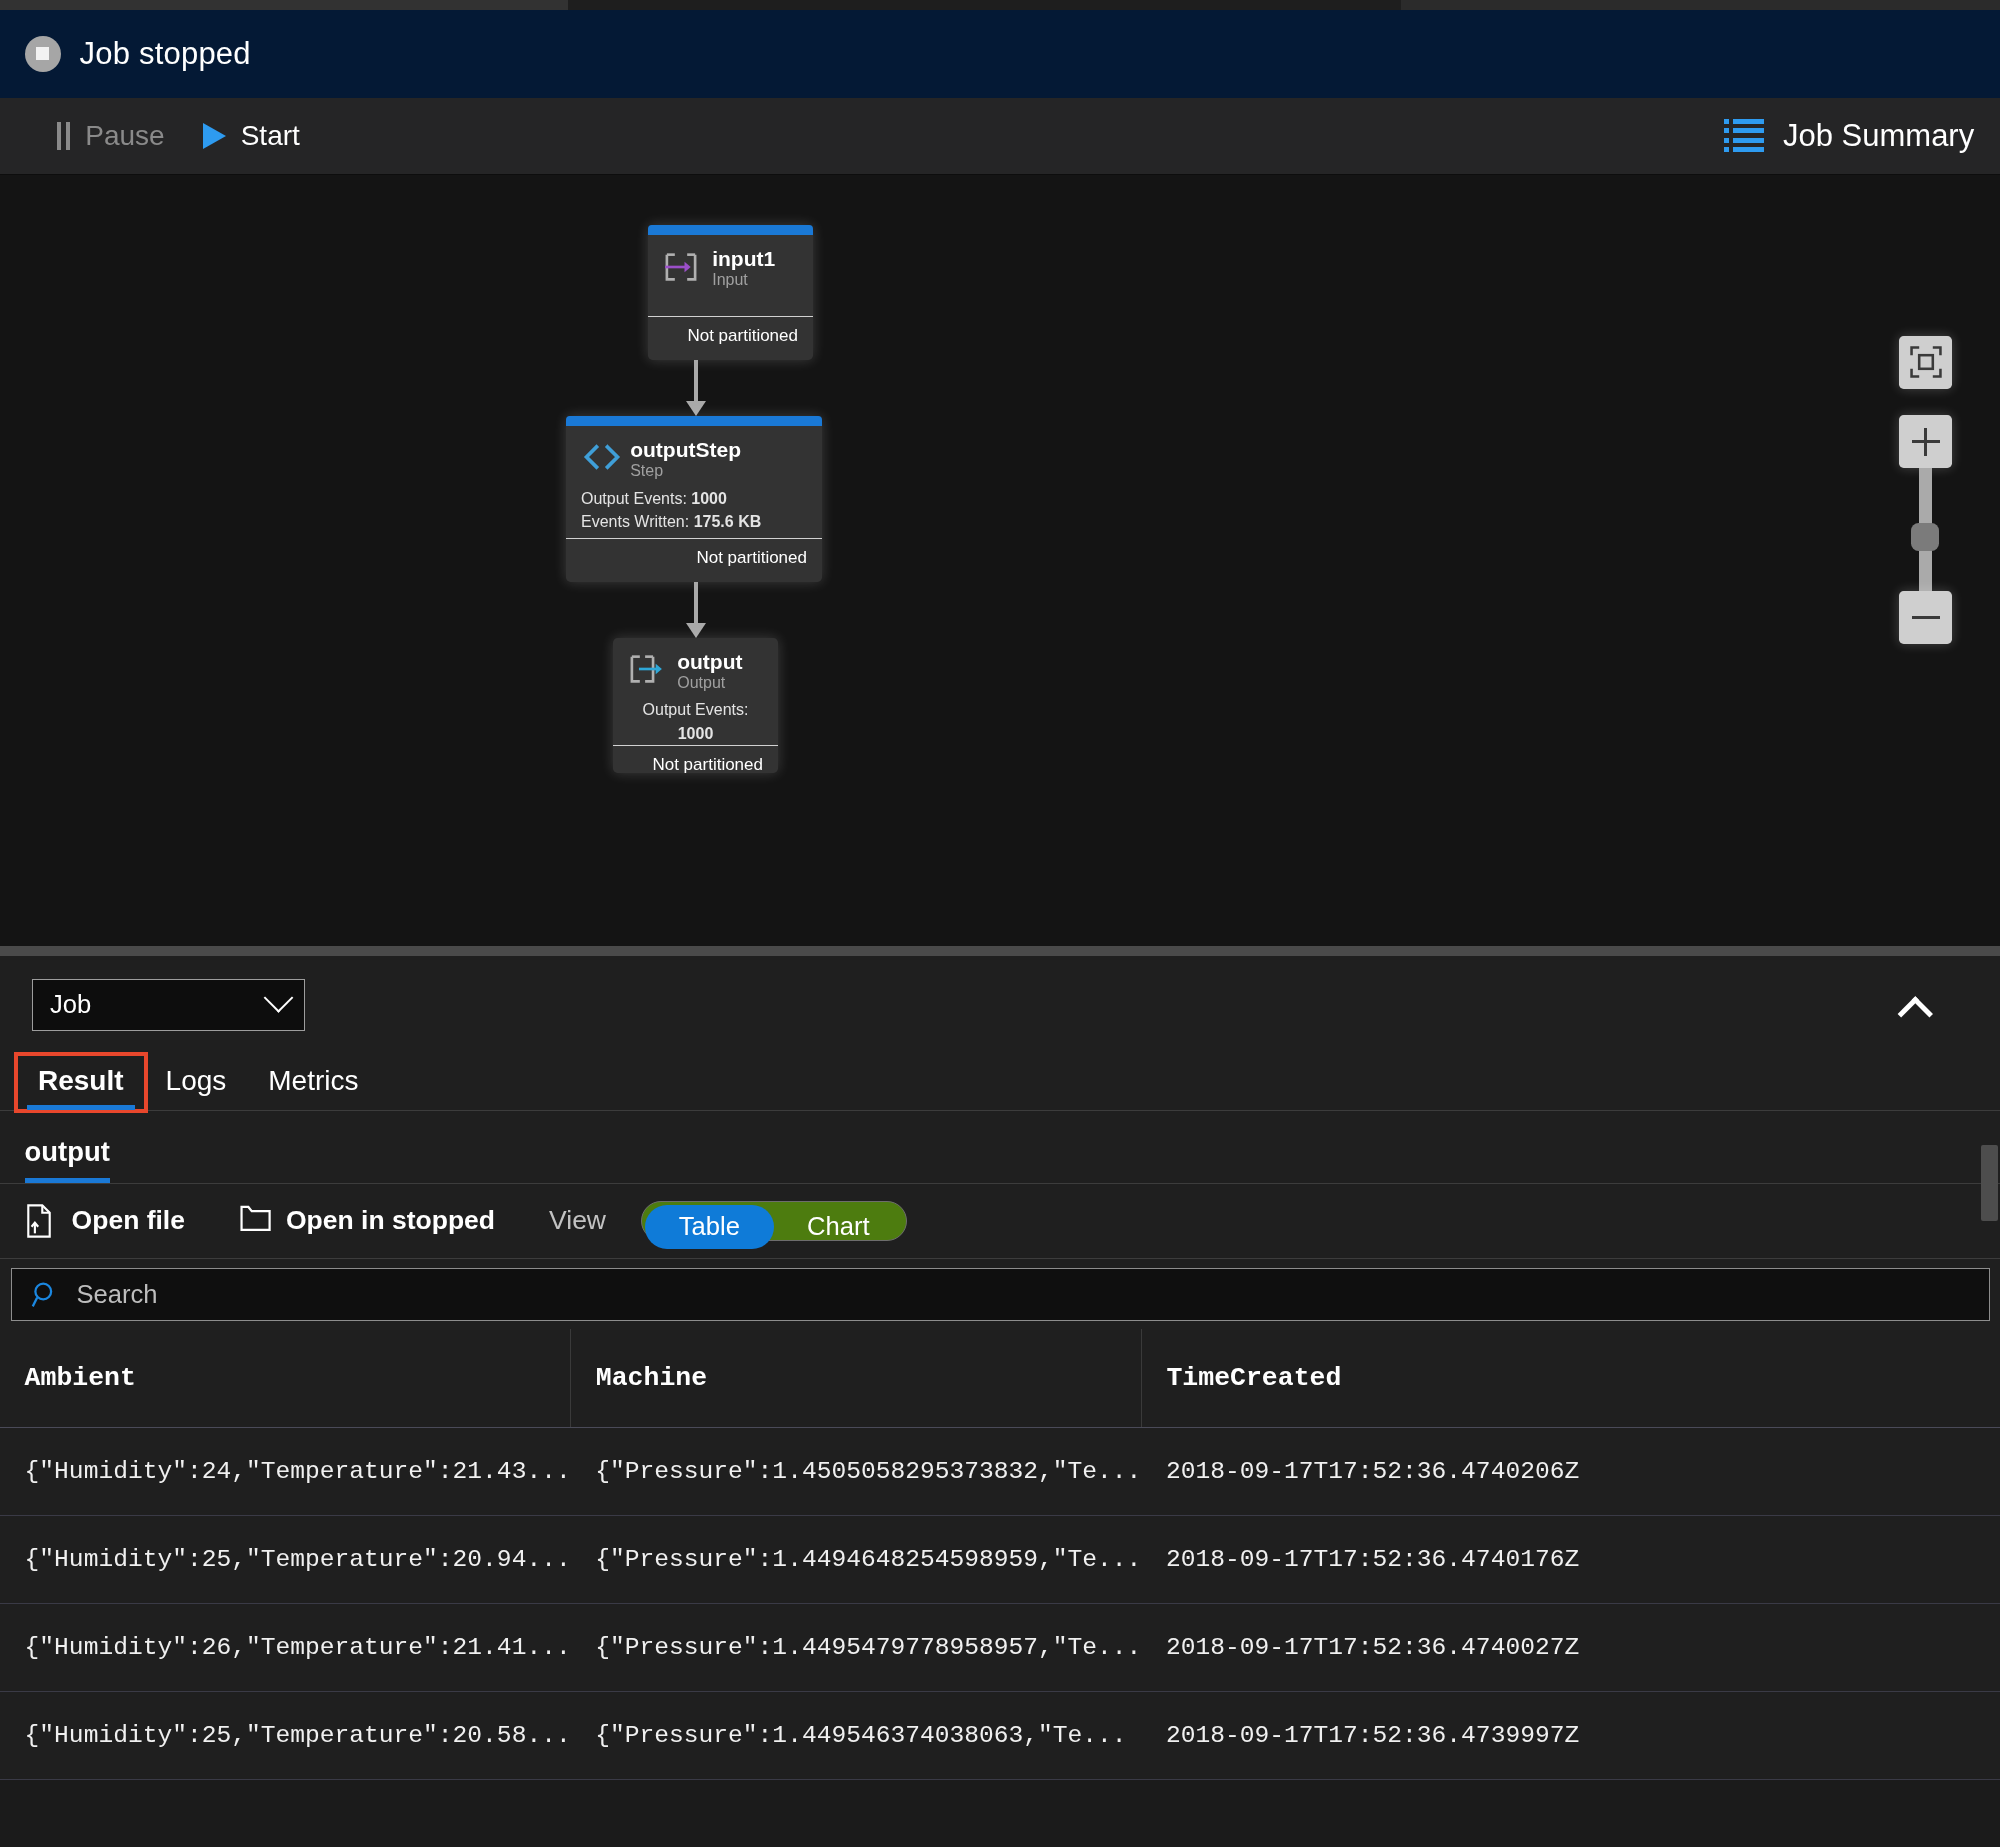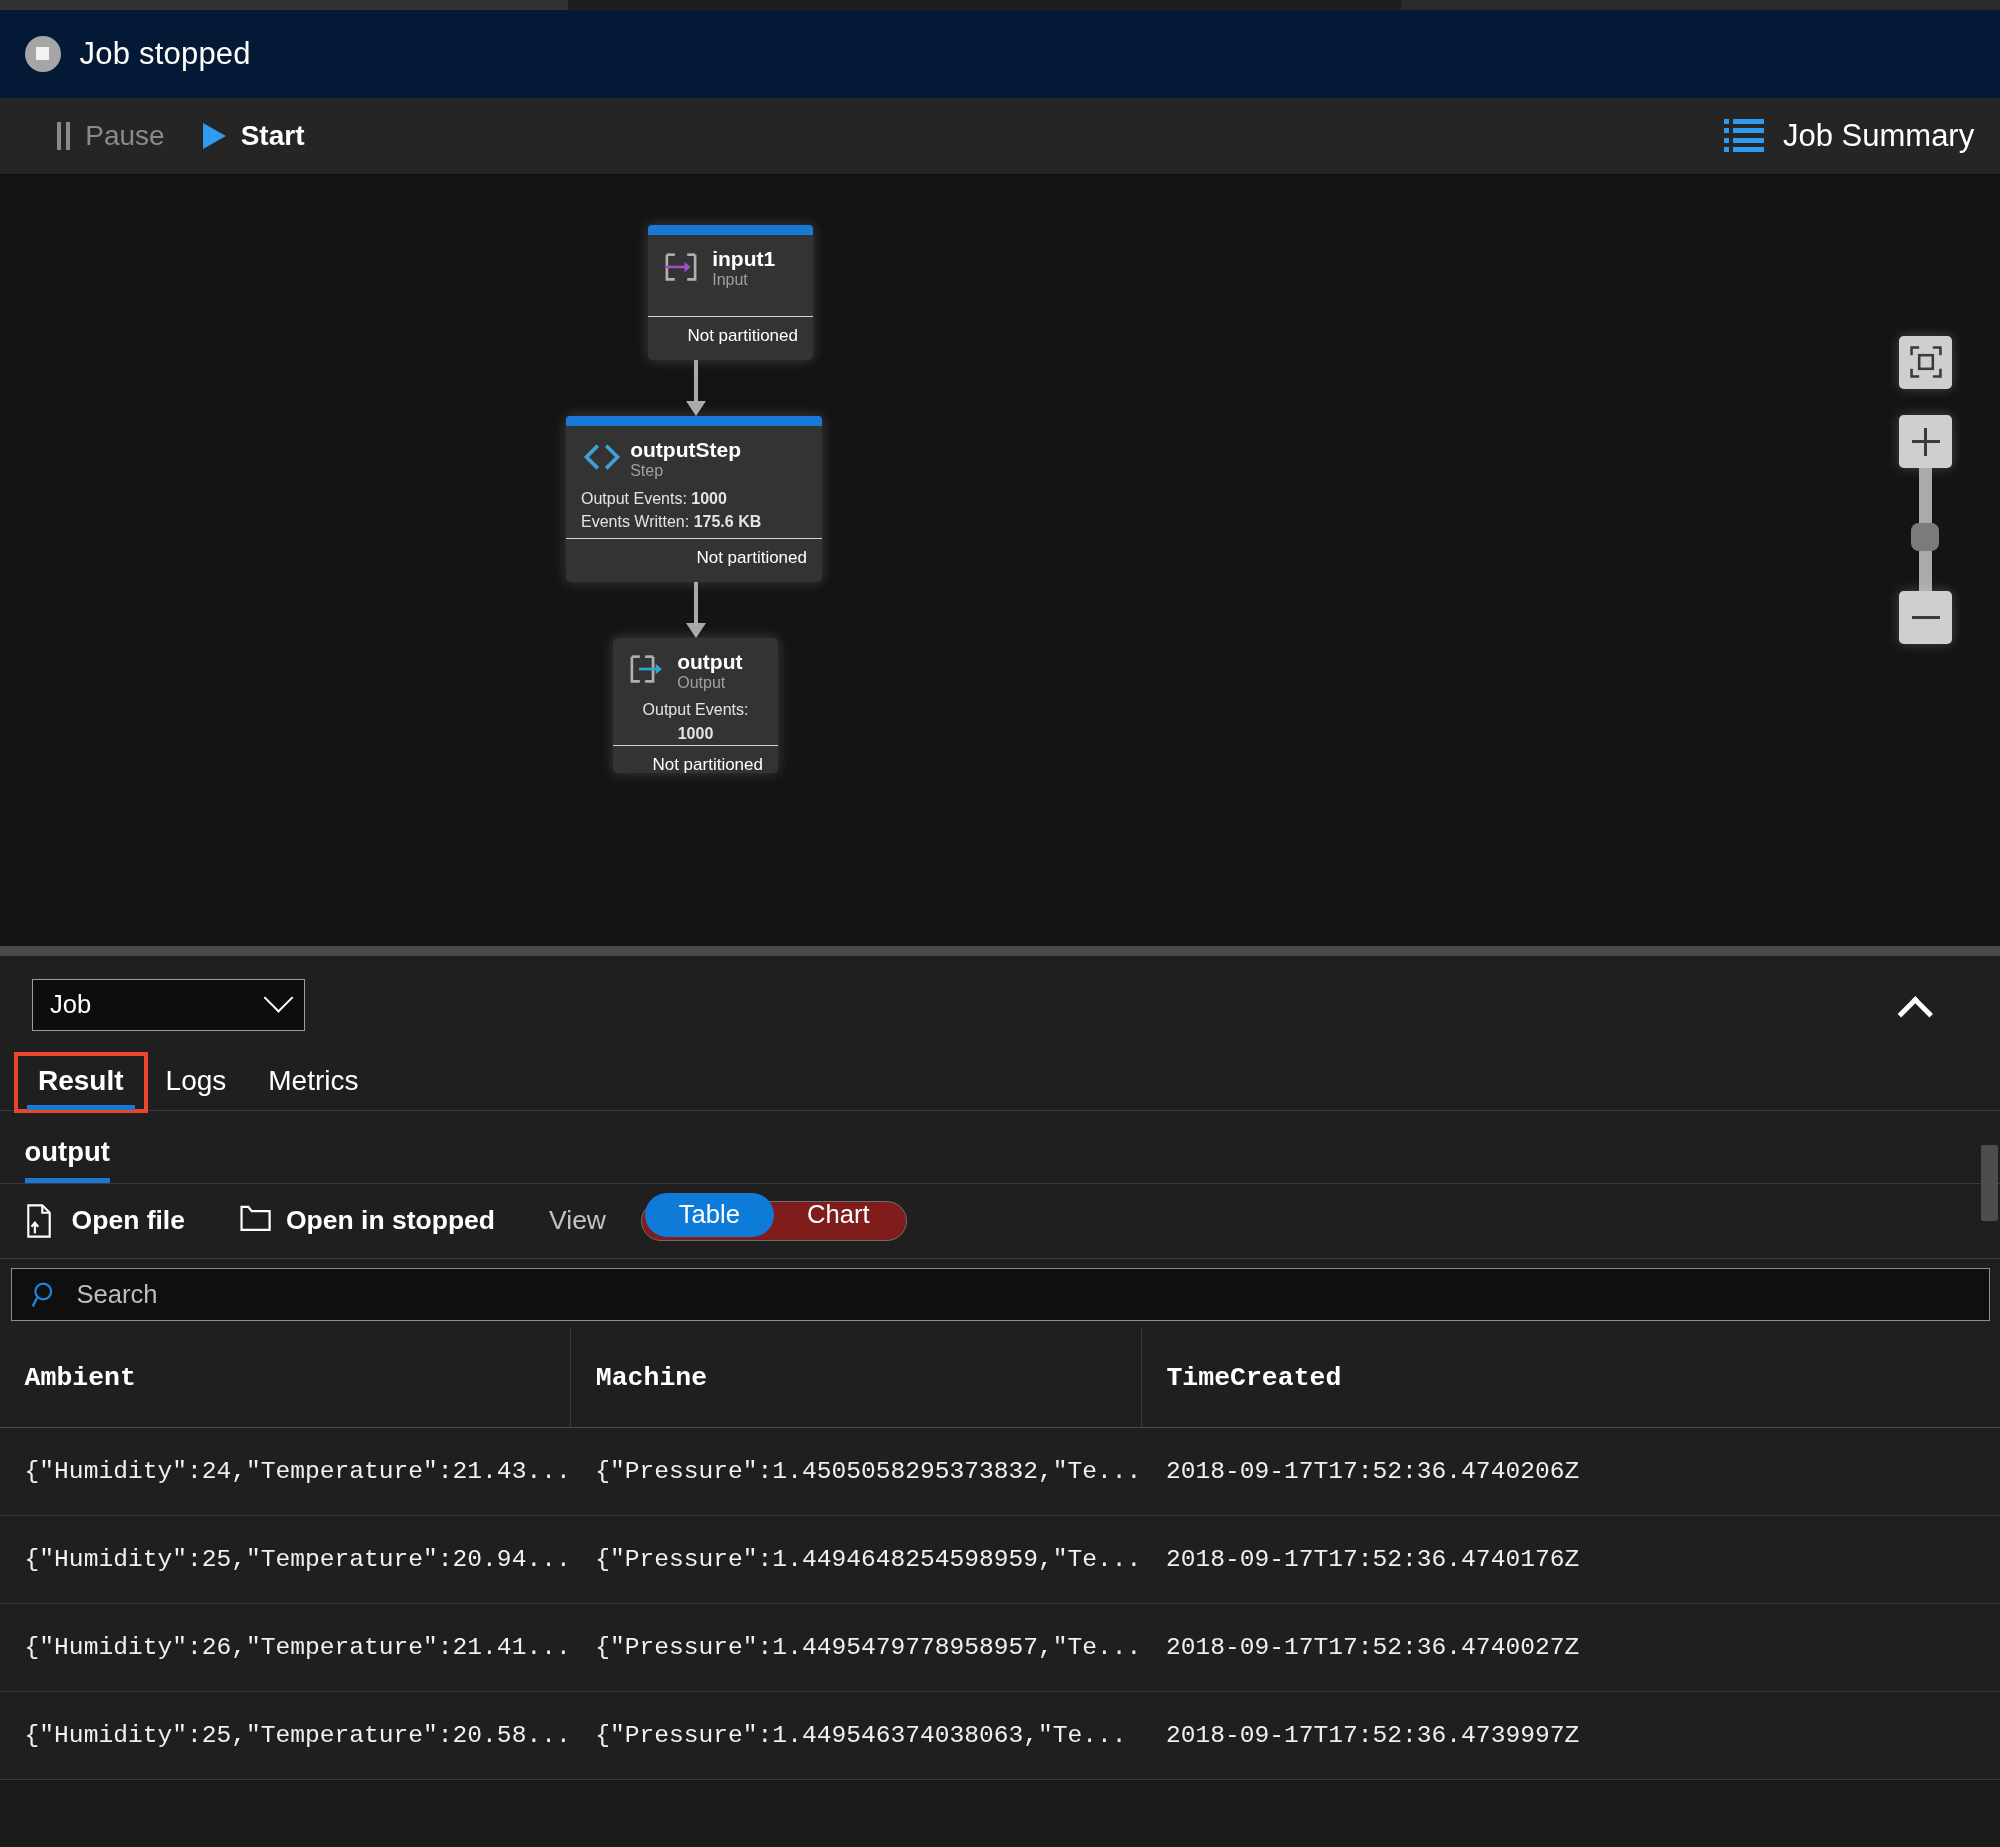--- a/index.html
+++ b/index.html
@@ -46,21 +46,21 @@
     padding: 0 23px 0 38px;
     border-bottom: 0.9px solid #0d0d0d;
   }
   .cmd-btn {
     display: flex; align-items: center; gap: 15px;
     padding: 7.6px 19px;
     cursor: pointer;
     font-size: 28px;
   }
   .cmd-btn.disabled { color: #8a8a8a; }
-  .cmd-btn.enabled { color: #ffffff; font-weight: bold; }
+  .cmd-btn.enabled { color: #ffffff; }
   .pause-glyph { display:flex; gap:5.7px; }
   .pause-glyph i { display:block; width:3.8px; height:28px; background:#8a8a8a; }
   .play-glyph {
     width: 0; height: 0;
     border-left: 23px solid #2e9bf0;
     border-top: 13.2px solid transparent;
     border-bottom: 13.2px solid transparent;
   }
   .spacer { flex: 1; }
   .summary-btn {
@@ -217,22 +217,22 @@
   }
   .tb-item {
     display: flex; align-items: center; gap: 15px;
     font-size: 26.5px; font-weight: 700; color: #ffffff;
     margin-right: 42px; cursor: pointer;
   }
   .tb-label-view { font-size: 26.5px; color: #c2c2c2; margin-right: 23px; }
   .icn { width: 32px; height: 36px; flex: none; }
 
   .seg-toggle {
-    display: flex; align-items: flex-end;
-    background: #7f1d1d; border: 0.9px solid #6d6d6d;
+    display: flex; align-items: flex-start;
+    background: #4d7c0f; border: 0.9px solid #6d6d6d;
     border-radius: 26.5px; height: 40px; padding: 2.8px;
     cursor: pointer;
   }
   .seg {
     height: 44px; min-width: 129px;
     display: flex; align-items: center; justify-content: center;
     border-radius: 23px; font-size: 25.6px; color: #ffffff;
   }
   .seg.on { background: #0f7bd8; }
 

